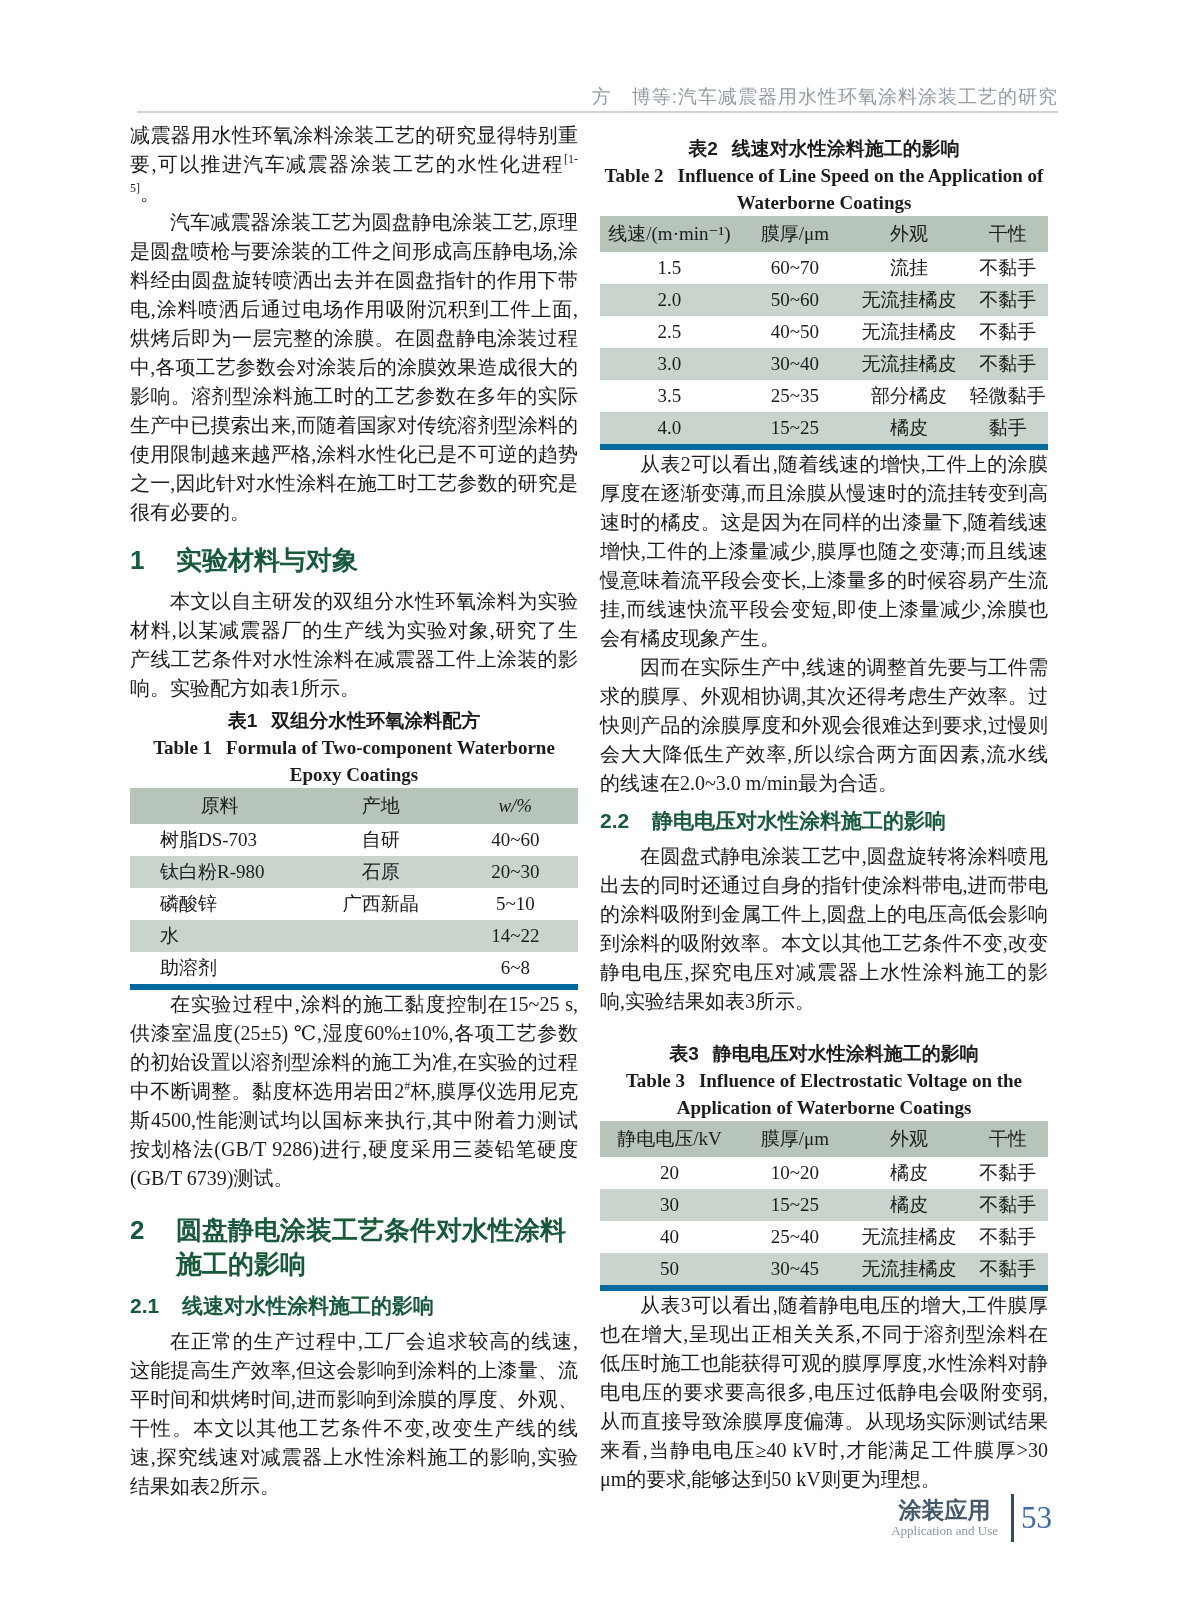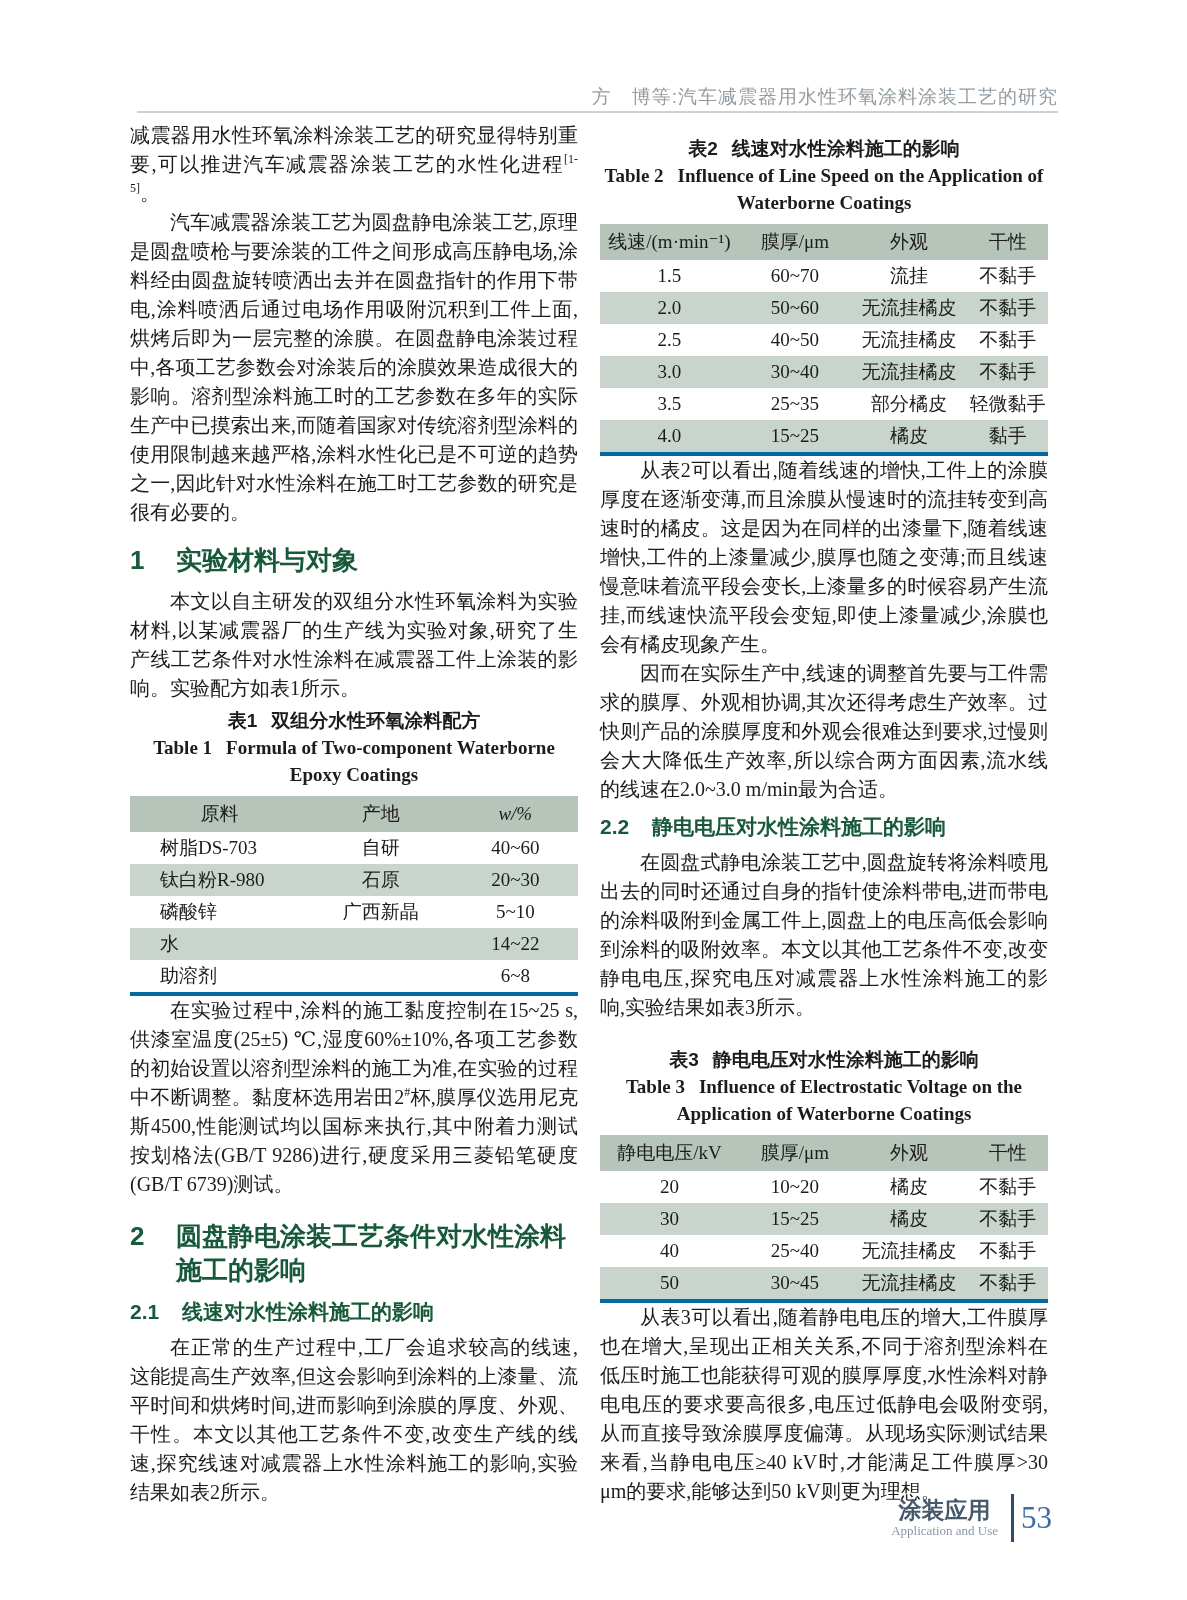--- a/index.html
+++ b/index.html
@@ -33,22 +33,22 @@
         font-weight:bold; font-size:21px; line-height:30px; margin:8px 0 6px 0; }
   .h2 .h-num { flex:none; width:52px; }
   .h2 .h-title { flex:1; }
 
   .cap { text-align:center; margin-top:4px; }
   .cap-cn { font-family:"Liberation Sans","DejaVu Sans",sans-serif; font-weight:bold; font-size:19px; line-height:27px; }
   .cap-cn .cap-gap { display:inline-block; width:14px; }
   .cap-en { font-family:"Liberation Serif","DejaVu Serif",serif; font-weight:bold; font-size:19px; line-height:27px; }
   .cap-en .cap-gap { display:inline-block; width:14px; }
 
-  table.tbl { width:100%; border-collapse:collapse; margin-top:8px;
-              border-bottom:4px solid #0369a1; }
+  table.tbl { width:100%; border-collapse:collapse; 
+              border-bottom:6px solid #0369a1; }
   table.tbl th { background:#b6c4ba; font-weight:normal; font-size:19px; padding:5px 2px; text-align:center; }
   table.tbl td { font-size:19px; padding:3px 2px; text-align:center; }
   table.tbl tbody tr:nth-child(even) { background:#c9d5cc; }
 
   .tbl1 th:nth-child(1){ width:40%; } .tbl1 th:nth-child(2){ width:32%; } .tbl1 th:nth-child(3){ width:28%; }
   .tbl1 th:nth-child(3){ font-style:italic; }
   .tbl1 td:first-child { text-align:left; padding-left:30px; }
   .tbl4 th:nth-child(1){ width:31%; } .tbl4 th:nth-child(2){ width:25%; }
   .tbl4 th:nth-child(3){ width:26%; } .tbl4 th:nth-child(4){ width:18%; }
 

